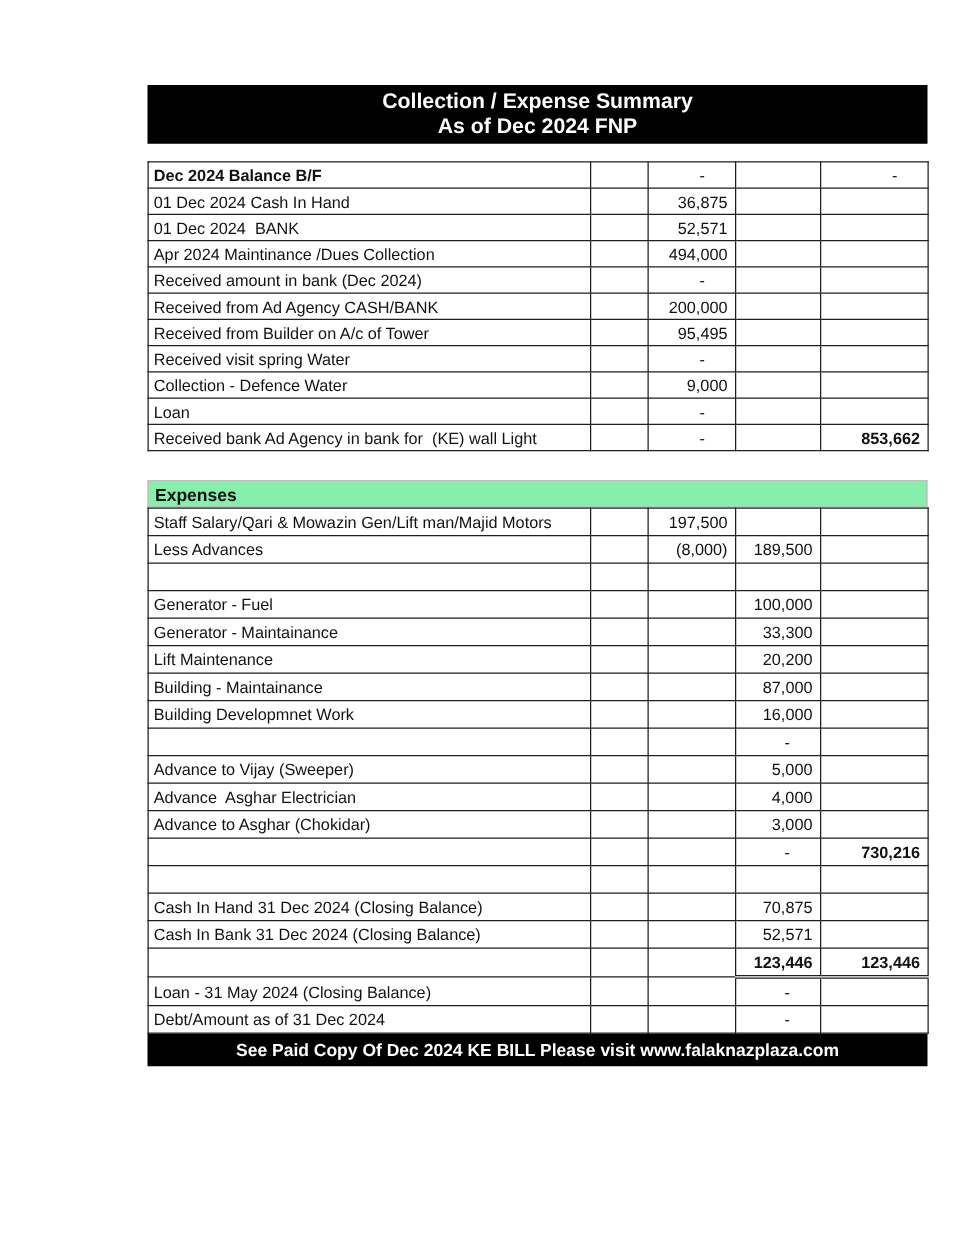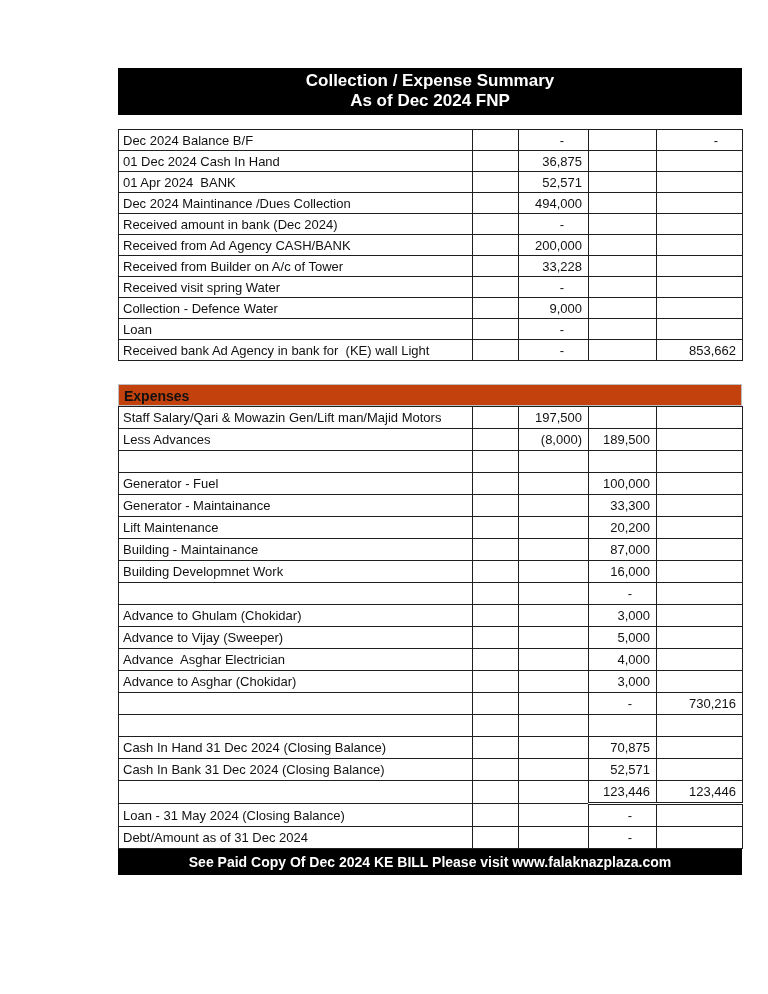--- a/index.html
+++ b/index.html
@@ -49,24 +49,24 @@
     overflow: hidden;
     white-space: pre;
     vertical-align: middle;
     padding: 0;
   }
   #income-table td { height: 20px; }
   #expenses-table td { height: 21px; }
   td.lbl { text-align: left; padding-left: 4px; }
   td.num { text-align: right; padding-right: 6px; }
   td.dash { padding-right: 24px; }
-  td.b { font-weight: normal; }
+  td.b { font-weight: bold; }
   td.dbl { border-bottom: 3px double #1f1f1f; }
   .expenses-band {
-    background: #c2410c;
+    background: #86efac;
     font-weight: bold;
     font-size: 14px;
     height: 22px;
     line-height: 22px;
     padding-left: 5px;
     border: 1px solid #bfbfbf;
     box-sizing: border-box;
   }
   .footer-banner {
     font-size: 14px;
@@ -104,28 +104,28 @@
             <td class="num dash">-</td>
           </tr>
           <tr>
             <td class="lbl">01 Dec 2024 Cash In Hand</td>
             <td class="num"></td>
             <td class="num">36,875</td>
             <td class="num"></td>
             <td class="num"></td>
           </tr>
           <tr>
-            <td class="lbl">01 Apr 2024  BANK</td>
+            <td class="lbl">01 Dec 2024  BANK</td>
             <td class="num"></td>
             <td class="num">52,571</td>
             <td class="num"></td>
             <td class="num"></td>
           </tr>
           <tr>
-            <td class="lbl">Dec 2024 Maintinance /Dues Collection</td>
+            <td class="lbl">Apr 2024 Maintinance /Dues Collection</td>
             <td class="num"></td>
             <td class="num">494,000</td>
             <td class="num"></td>
             <td class="num"></td>
           </tr>
           <tr>
             <td class="lbl">Received amount in bank (Dec 2024)</td>
             <td class="num"></td>
             <td class="num dash">-</td>
             <td class="num"></td>
@@ -134,21 +134,21 @@
           <tr>
             <td class="lbl">Received from Ad Agency CASH/BANK</td>
             <td class="num"></td>
             <td class="num">200,000</td>
             <td class="num"></td>
             <td class="num"></td>
           </tr>
           <tr>
             <td class="lbl">Received from Builder on A/c of Tower</td>
             <td class="num"></td>
-            <td class="num">33,228</td>
+            <td class="num">95,495</td>
             <td class="num"></td>
             <td class="num"></td>
           </tr>
           <tr>
             <td class="lbl">Received visit spring Water</td>
             <td class="num"></td>
             <td class="num dash">-</td>
             <td class="num"></td>
             <td class="num"></td>
           </tr>
@@ -246,27 +246,20 @@
             <td class="num"></td>
           </tr>
           <tr>
             <td class="lbl"></td>
             <td class="num"></td>
             <td class="num"></td>
             <td class="num dash">-</td>
             <td class="num"></td>
           </tr>
           <tr>
-            <td class="lbl">Advance to Ghulam (Chokidar)</td>
-            <td class="num"></td>
-            <td class="num"></td>
-            <td class="num">3,000</td>
-            <td class="num"></td>
-          </tr>
-          <tr>
             <td class="lbl">Advance to Vijay (Sweeper)</td>
             <td class="num"></td>
             <td class="num"></td>
             <td class="num">5,000</td>
             <td class="num"></td>
           </tr>
           <tr>
             <td class="lbl">Advance  Asghar Electrician</td>
             <td class="num"></td>
             <td class="num"></td>

